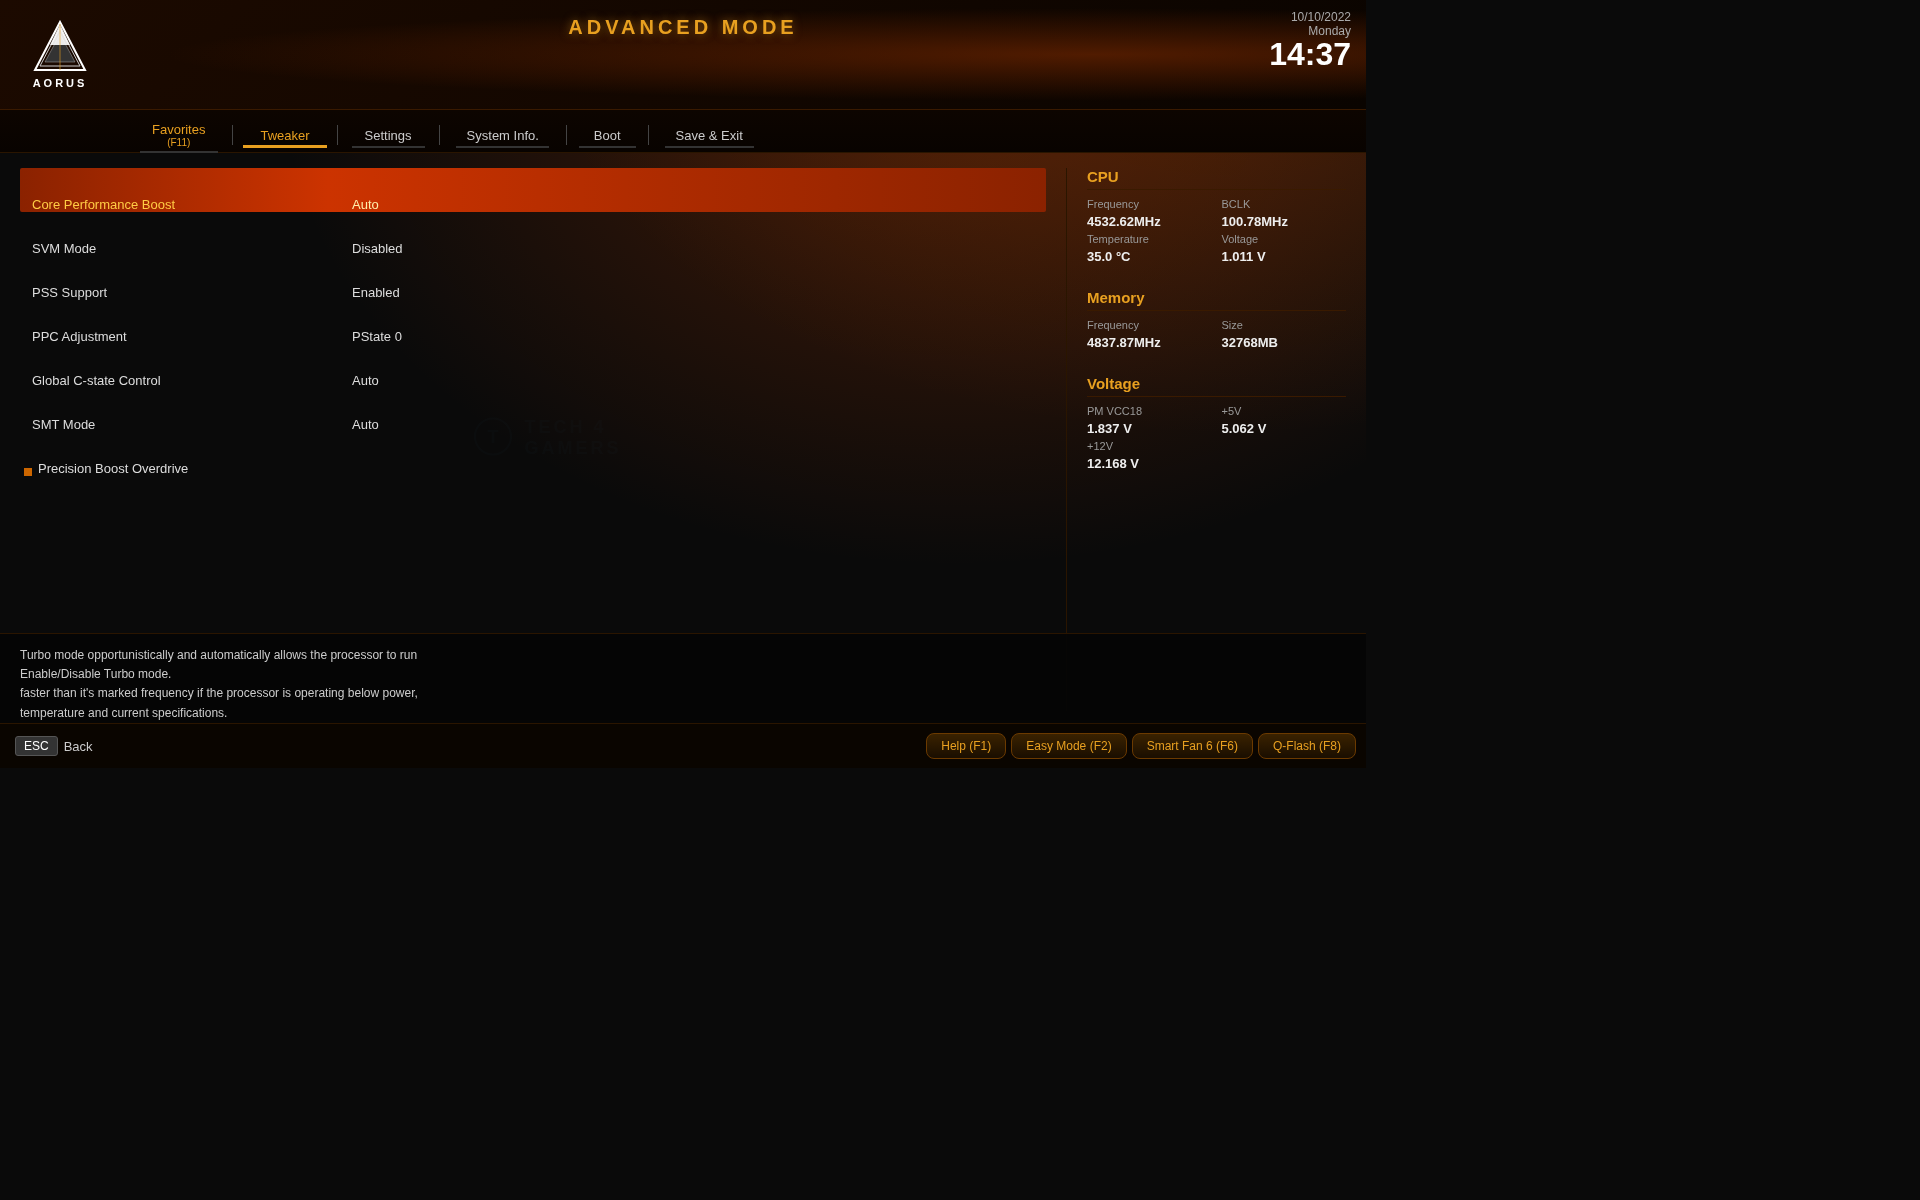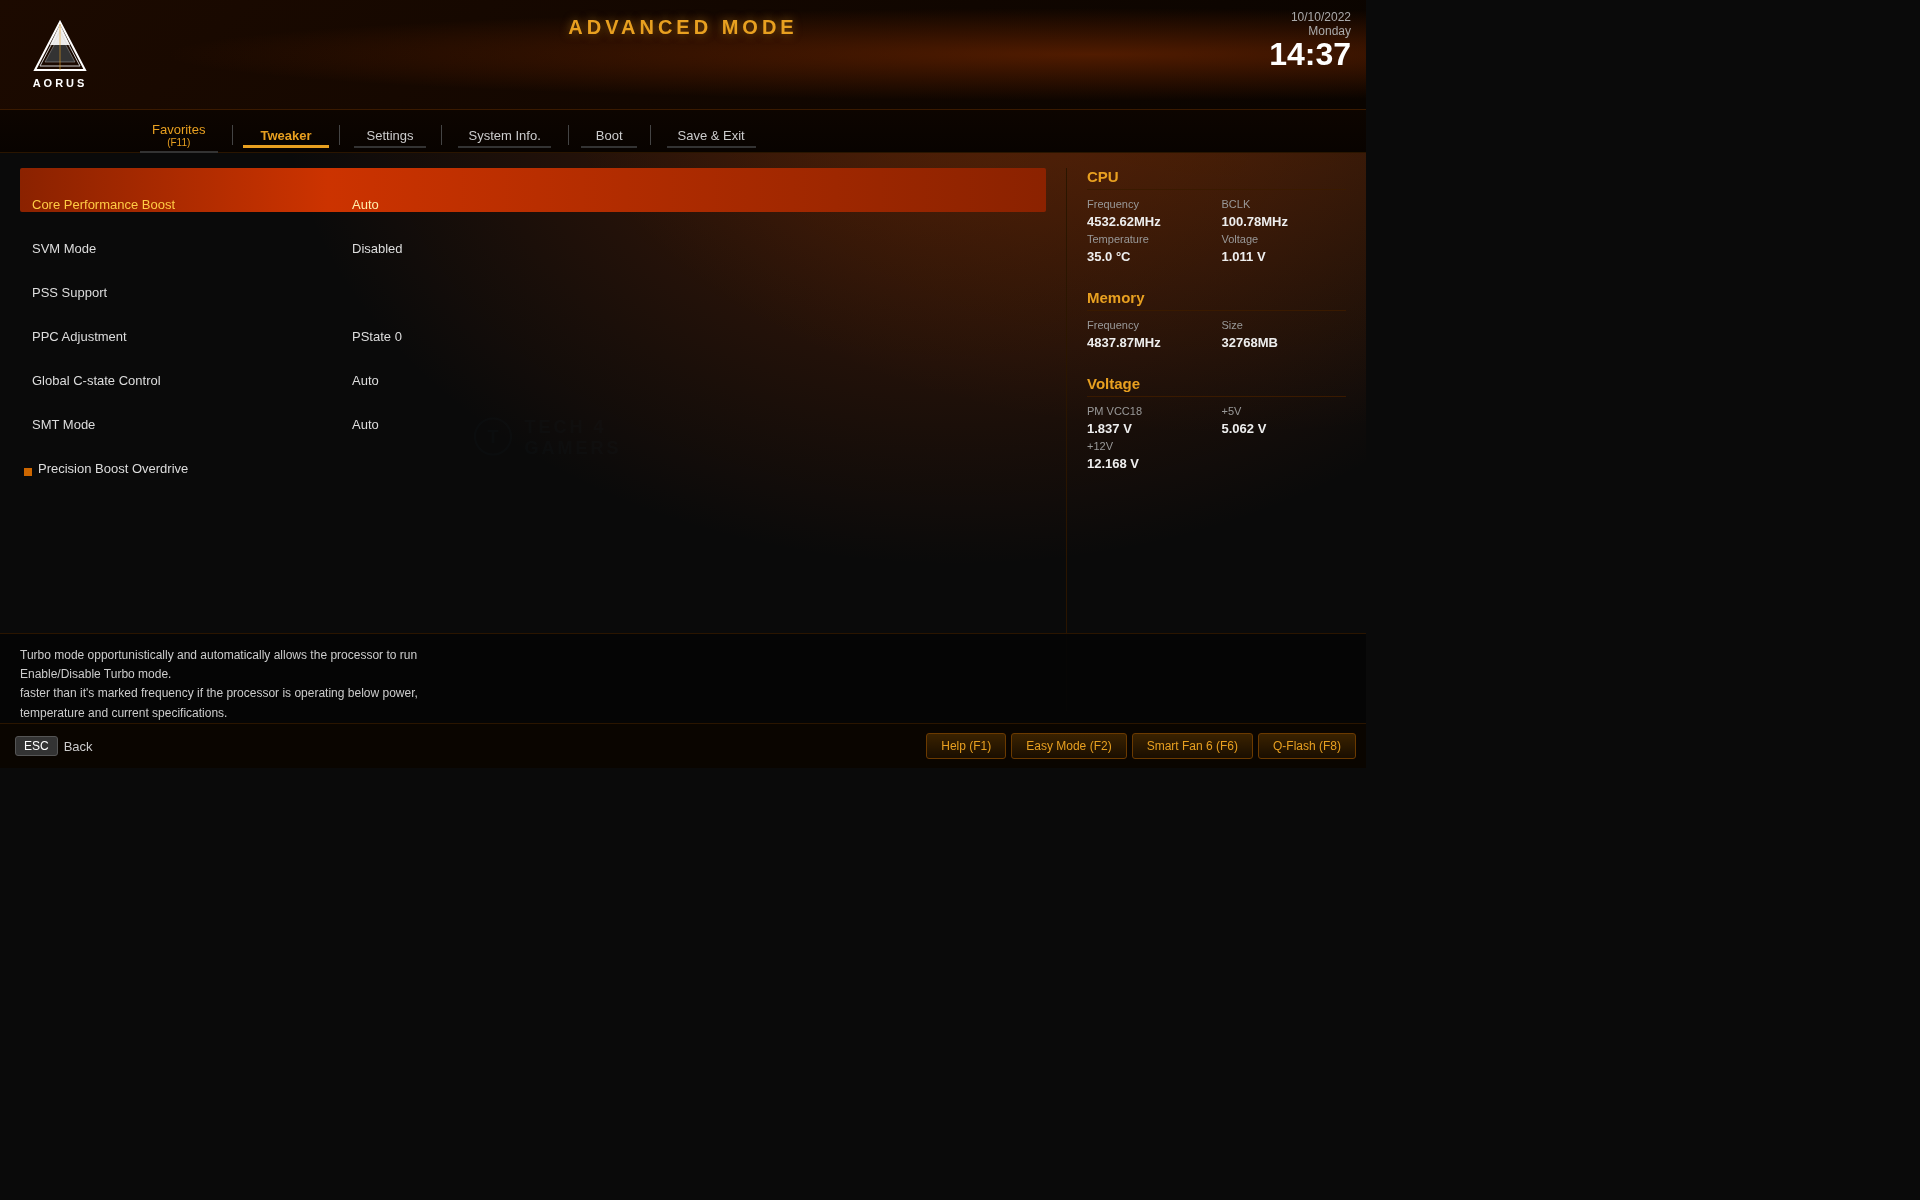--- a/index.html
+++ b/index.html
@@ -293,21 +293,21 @@
     .fn-buttons {
       margin-left: auto;
       display: flex;
       gap: 5px;
       padding-right: 10px;
     }
 
     .fn-button {
       background: linear-gradient(180deg, #3a2200 0%, #1a0e00 100%);
       border: 1px solid #6b3a00;
-      border-radius: 3px;
+      border-radius: 8px;
       color: #e8a020;
       font-size: 12px;
       padding: 5px 14px;
       cursor: pointer;
     }
 
     
     .nav-divider {
       width: 1px;
       height: 20px;
@@ -352,21 +352,21 @@
 </div>
 
 <div style="position:relative; z-index:10; background: linear-gradient(180deg, #0d0500 0%, #080300 100%); padding: 8px 130px 0px 130px; border-bottom: 1px solid #2a1500; display:flex; align-items:center; gap:0;">
   <div class="nav-tab" style="display:flex;flex-direction:column;align-items:center;padding:4px 22px;cursor:pointer;position:relative;">
     <span style="font-size:13px;color:#e8a020;">Favorites</span>
     <span style="font-size:10px;color:#e8a020;">(F11)</span>
     <div style="position:absolute;bottom:-1px;left:10%;right:10%;height:2px;background:#333;"></div>
   </div>
   <div class="nav-divider"></div>
   <div class="nav-tab active" style="display:flex;flex-direction:column;align-items:center;padding:4px 22px;cursor:pointer;position:relative;">
-    <span style="font-size:13px;color:#e8a020;font-weight:bold;">Tweaker</span>
+    <span style="font-size:13px;color:#e8a020;font-weight:normal;">Tweaker</span>
     <div style="position:absolute;bottom:-1px;left:5%;right:5%;height:3px;background:#e8a020;"></div>
   </div>
   <div class="nav-divider"></div>
   <div class="nav-tab" style="display:flex;flex-direction:column;align-items:center;padding:4px 22px;cursor:pointer;position:relative;">
     <span style="font-size:13px;color:#cccccc;">Settings</span>
     <div style="position:absolute;bottom:-1px;left:10%;right:10%;height:2px;background:#333;"></div>
   </div>
   <div class="nav-divider"></div>
   <div class="nav-tab" style="display:flex;flex-direction:column;align-items:center;padding:4px 22px;cursor:pointer;position:relative;">
     <span style="font-size:13px;color:#cccccc;">System Info.</span>
@@ -393,20 +393,21 @@
       <span class="setting-value">Auto</span>
     </div>
 
     <div class="setting-row">
       <span class="setting-name">SVM Mode</span>
       <span class="setting-value">Disabled</span>
     </div>
 
     <div class="setting-row">
       <span class="setting-name">PSS Support</span>
+      <span class="setting-value">Enabled</span>
     </div>
 
     <div class="setting-row">
       <span class="setting-name">PPC Adjustment</span>
       <span class="setting-value">PState 0</span>
     </div>
 
     <div class="setting-row">
       <span class="setting-name">Global C-state Control</span>
       <span class="setting-value">Auto</span>

